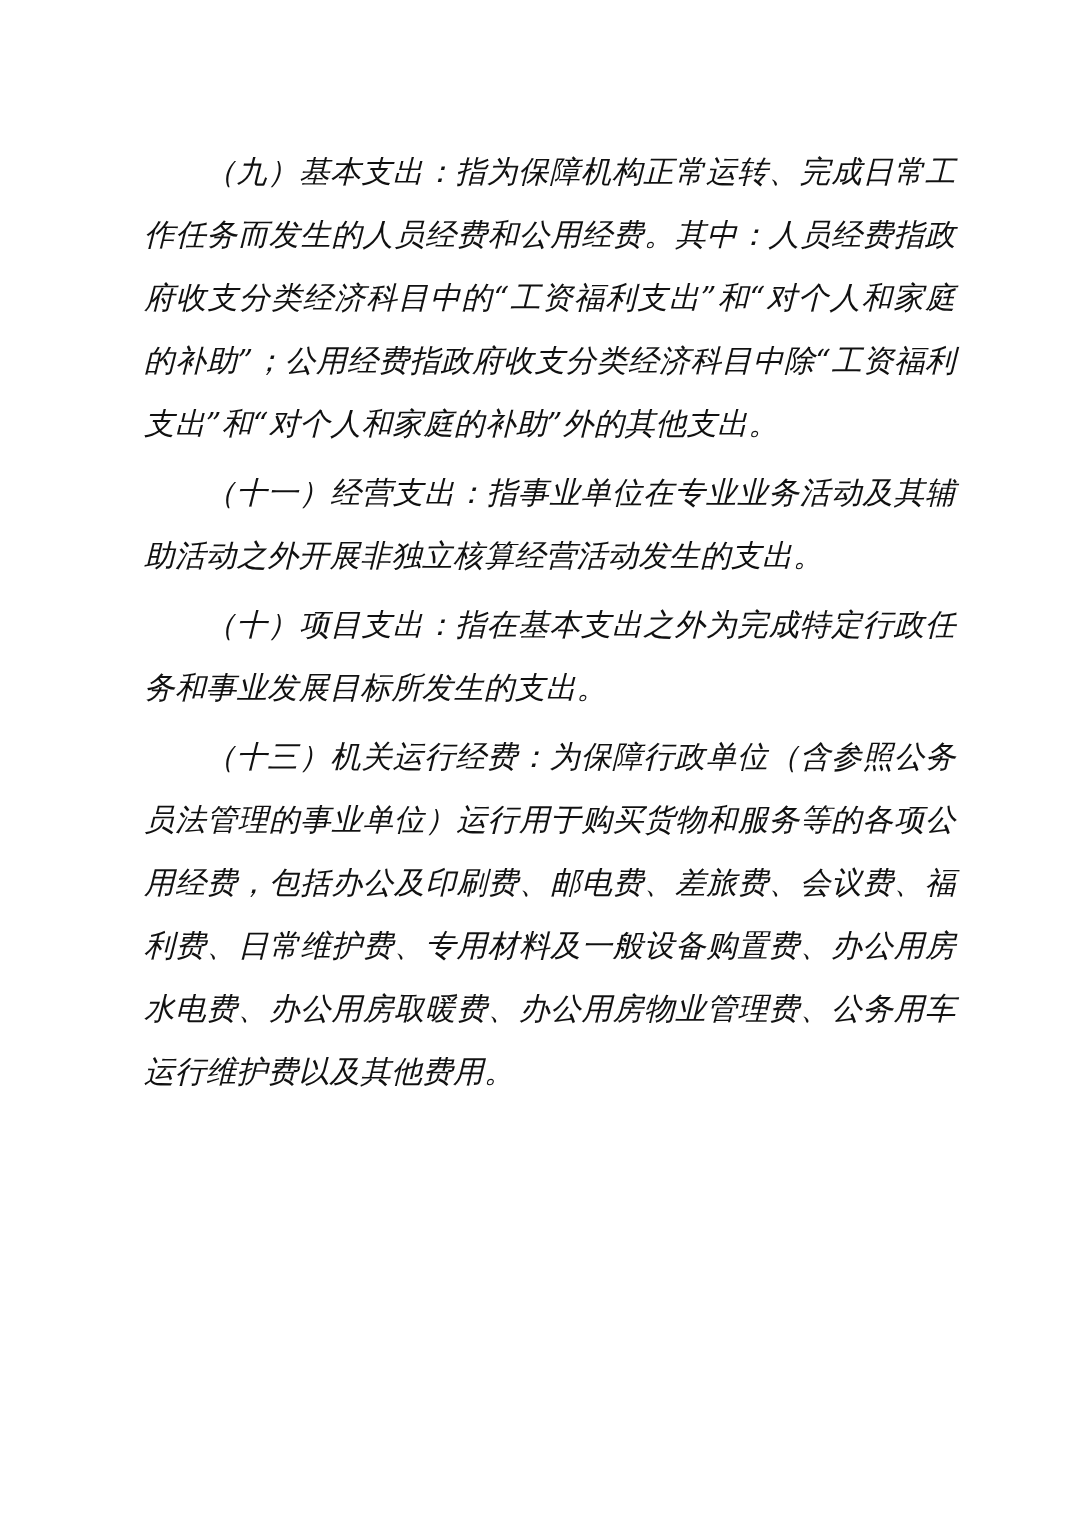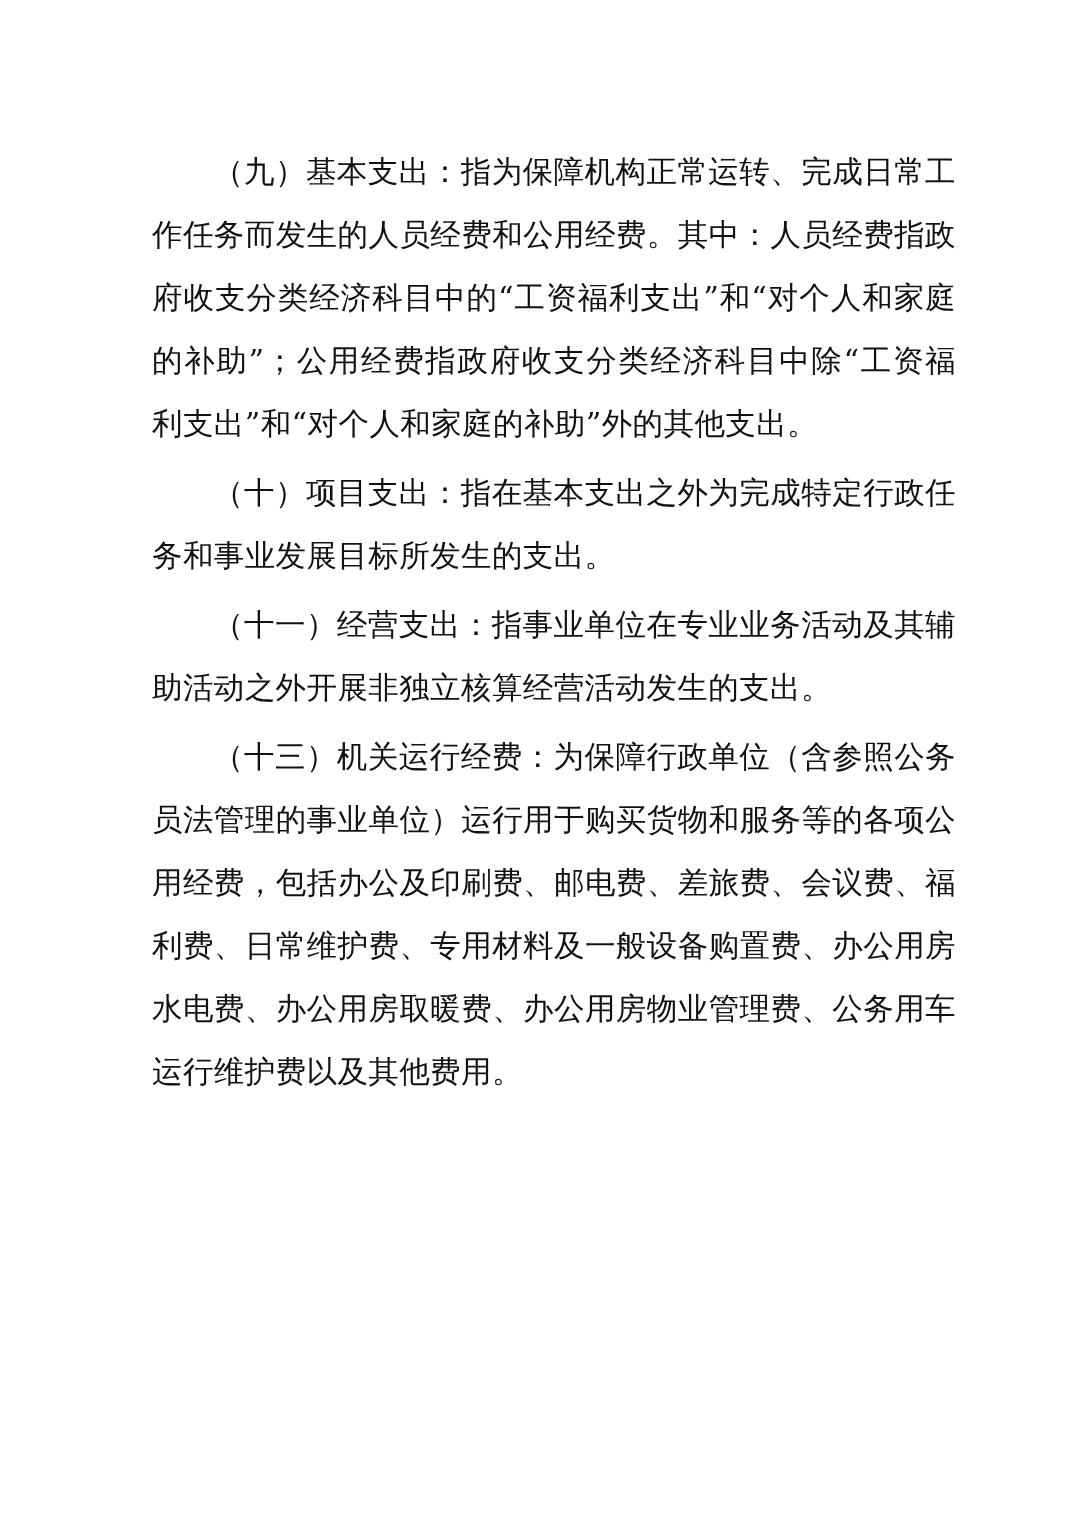--- a/index.html
+++ b/index.html
@@ -19,39 +19,40 @@
     width: 1074px;
     height: 1520px;
     box-sizing: border-box;
     padding: 140px 118px 60px 140px;
     background: #ffffff;
   }
   .doc-body {
     display: block;
   }
   p.para {
-    margin: 0 0 6px 12px;
+    margin: 0 0 6px 4px;
     font-size: 30.5px;
     line-height: 63px;
     text-align: justify;
     text-justify: inter-ideograph;
     text-indent: 61px;
     letter-spacing: 0.4px;
     color: #111111;
     font-family: "DejaVu Serif", "Liberation Serif", serif;
     font-weight: 400;
     word-break: break-all;
+    font-style: italic;
   }
   p.para:last-child {
     margin-bottom: 0;
   }
 </style>
 </head>
 <body>
 
 <div class="page">
   <div class="doc-body">
     <p class="para">（九）基本支出：指为保障机构正常运转、完成日常工作任务而发生的人员经费和公用经费。其中：人员经费指政府收支分类经济科目中的“工资福利支出”和“对个人和家庭的补助”；公用经费指政府收支分类经济科目中除“工资福利支出”和“对个人和家庭的补助”外的其他支出。</p>
+    <p class="para">（十一）经营支出：指事业单位在专业业务活动及其辅助活动之外开展非独立核算经营活动发生的支出。</p>
     <p class="para">（十）项目支出：指在基本支出之外为完成特定行政任务和事业发展目标所发生的支出。</p>
-    <p class="para">（十一）经营支出：指事业单位在专业业务活动及其辅助活动之外开展非独立核算经营活动发生的支出。</p>
     <p class="para">（十三）机关运行经费：为保障行政单位（含参照公务员法管理的事业单位）运行用于购买货物和服务等的各项公用经费，包括办公及印刷费、邮电费、差旅费、会议费、福利费、日常维护费、专用材料及一般设备购置费、办公用房水电费、办公用房取暖费、办公用房物业管理费、公务用车运行维护费以及其他费用。</p>
   </div>
 </div>
 
 </body></html>

